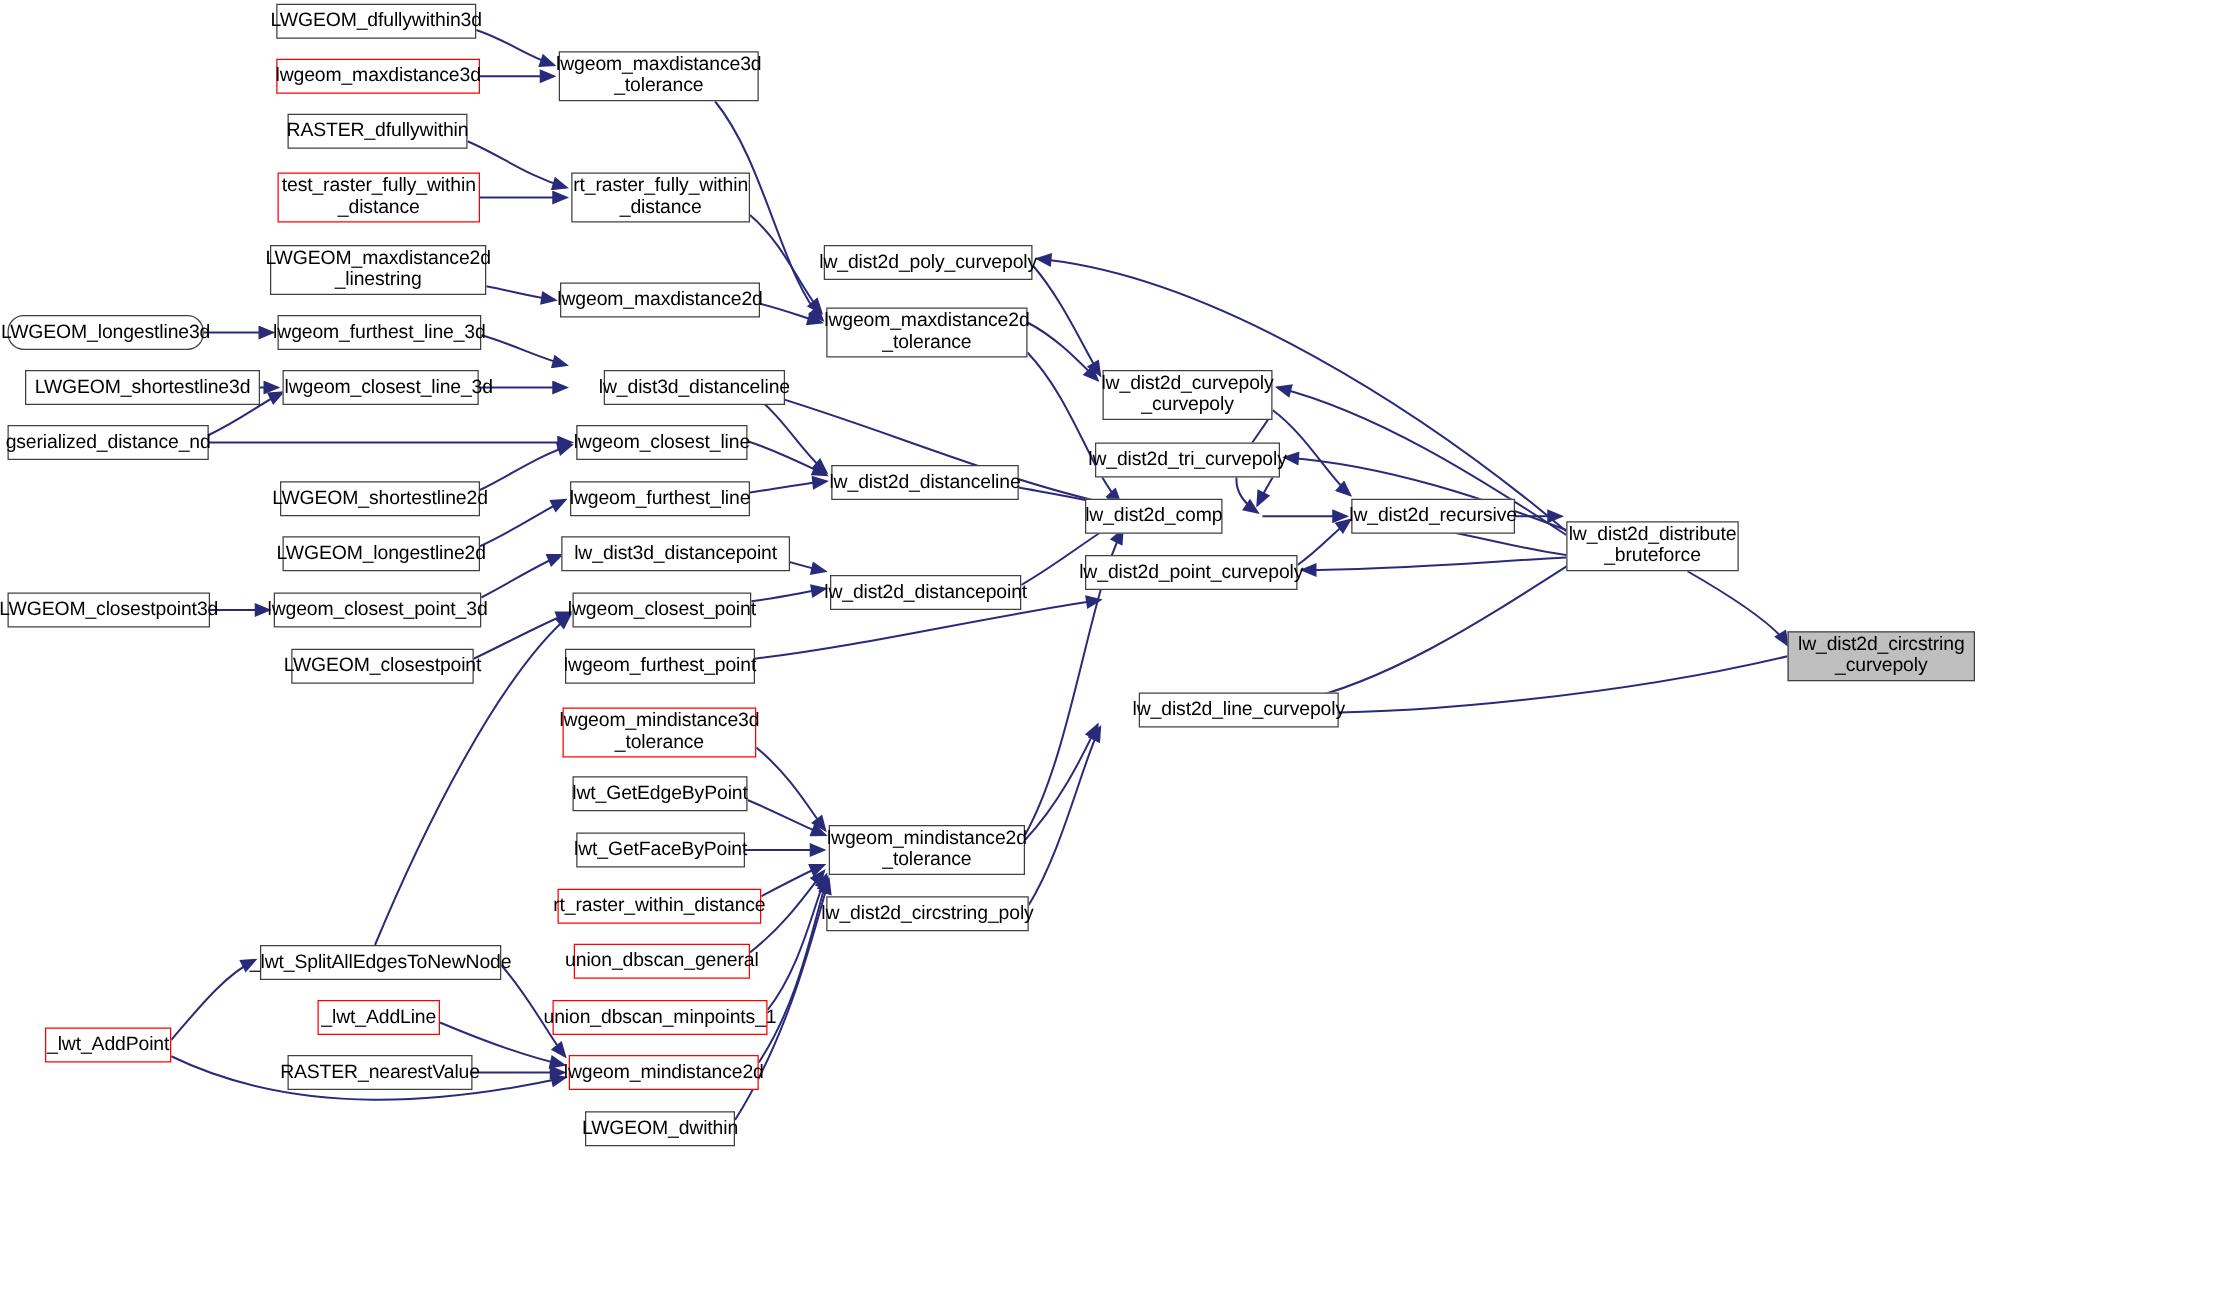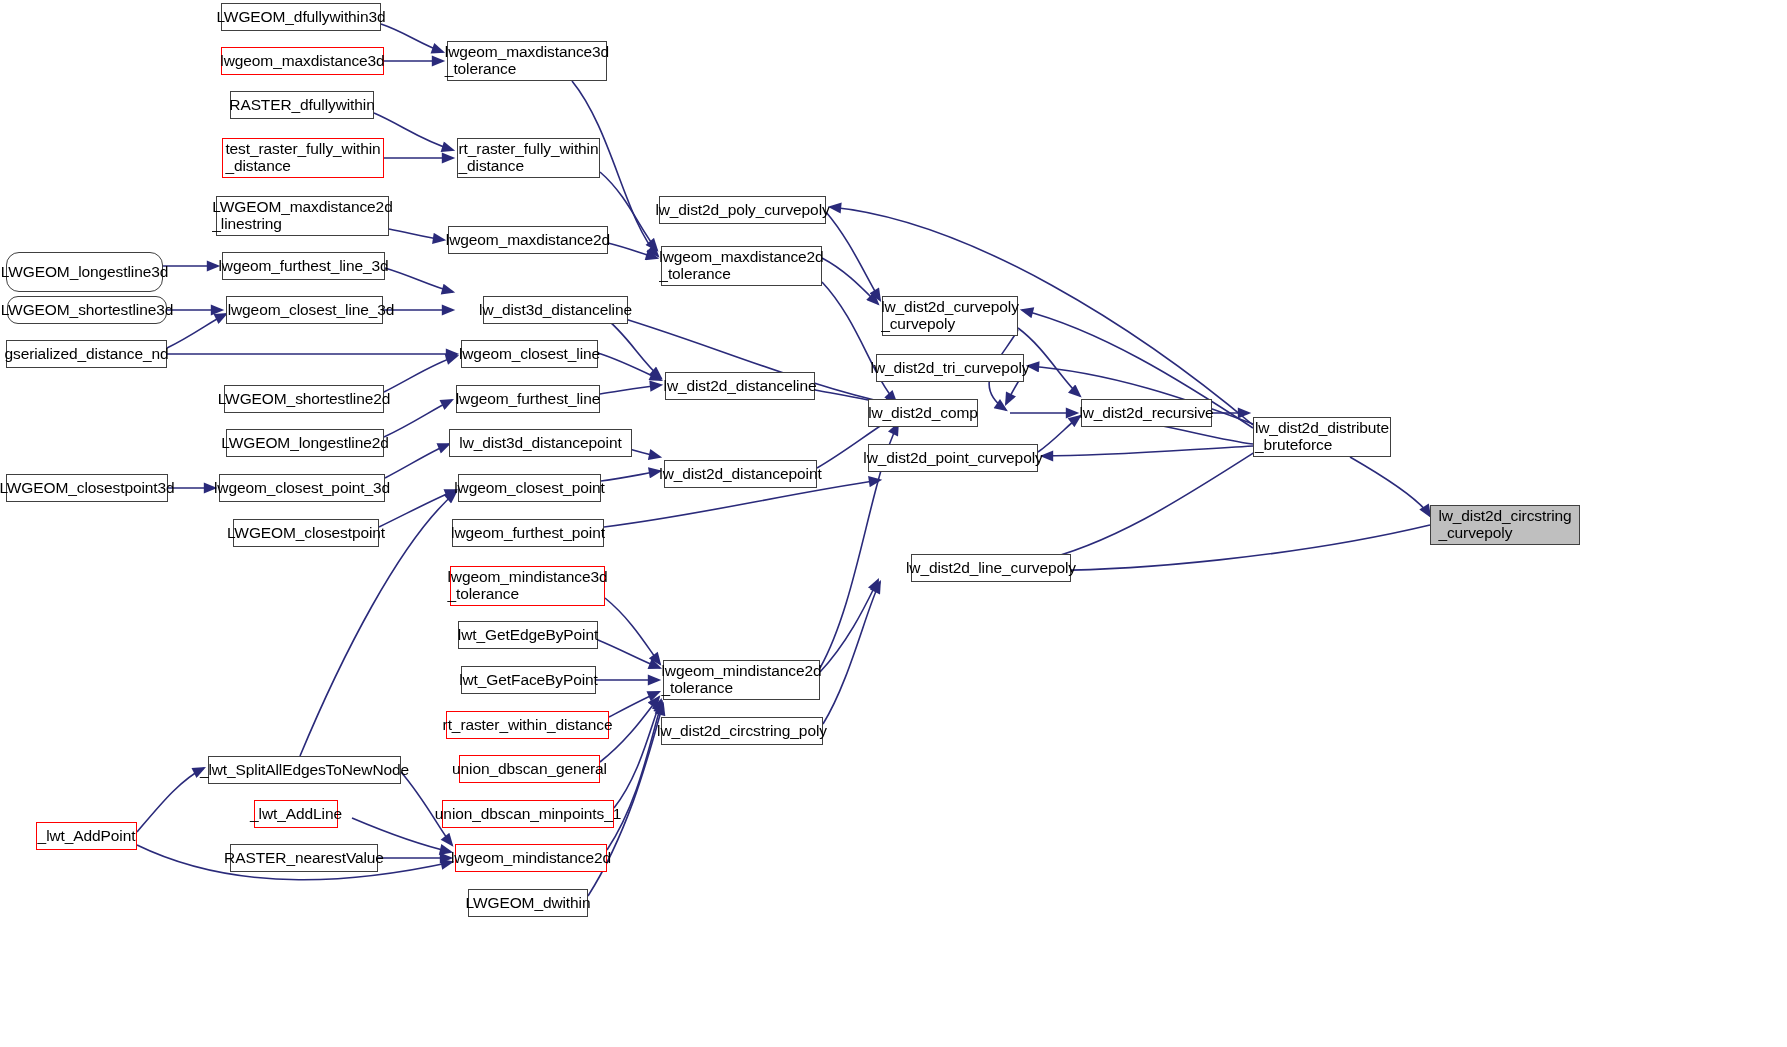--- a/index.html
+++ b/index.html
@@ -23,20 +23,21 @@
     width: 1787px;
     height: 1047px;
     pointer-events: none;
   }
   .node {
     position: absolute;
     box-sizing: border-box;
     display: flex;
     align-items: center;
     justify-content: center;
+    text-align: center;
     background: #ffffff;
     border: 1px solid #404040;
     color: #000000;
     font-size: 15.5px;
     line-height: 1.08;
     letter-spacing: -0.1px;
     white-space: pre-line;
     z-index: 5;
     padding: 0 3px;
   }
@@ -132,23 +133,23 @@
       <div class="node red" style="left: 222px; top: 138px; width: 162px; height: 40px;">test_raster_fully_within
 _distance</div>
       <div class="node" style="left: 457px; top: 138px; width: 143px; height: 40px;">rt_raster_fully_within
 _distance</div>
       <div class="node" style="left: 216px; top: 196px; width: 173px; height: 40px;">LWGEOM_maxdistance2d
 _linestring</div>
       <div class="node" style="left: 448px; top: 226px; width: 160px; height: 28px;">lwgeom_maxdistance2d</div>
       <div class="node" style="left: 659px; top: 196px; width: 167px; height: 28px;">lw_dist2d_poly_curvepoly</div>
       <div class="node" style="left: 661px; top: 246px; width: 161px; height: 40px;">lwgeom_maxdistance2d
 _tolerance</div>
-      <div class="node" style="left: 6px; top: 252px; width: 157px; height: 40px; border-radius: 13px;">LWGEOM_longestline3d</div>
+      <div class="node" style="left: 6px; top: 252px; width: 157px; height: 28px; border-radius: 13px;">LWGEOM_longestline3d</div>
       <div class="node" style="left: 222px; top: 252px; width: 163px; height: 28px;">lwgeom_furthest_line_3d</div>
-      <div class="node" style="left: 7px; top: 296px; width: 160px; height: 28px; border-radius: 11px;">LWGEOM_shortestline3d</div>
+      <div class="node" style="left: 20px; top: 296px; width: 188px; height: 28px;">LWGEOM_shortestline3d</div>
       <div class="node" style="left: 226px; top: 296px; width: 157px; height: 28px; padding-left: 16px;">lwgeom_closest_line_3d</div>
       <div class="node" style="left: 457px; top: 296px; width: 145px; height: 28px; margin-left: 26px;">lw_dist3d_distanceline</div>
       <div class="node" style="left: 882px; top: 296px; width: 136px; height: 40px;">lw_dist2d_curvepoly
 _curvepoly</div>
       <div class="node" style="left: 6px; top: 340px; width: 161px; height: 28px;">gserialized_distance_nd</div>
       <div class="node" style="left: 461px; top: 340px; width: 137px; height: 28px;">lwgeom_closest_line</div>
       <div class="node" style="left: 876px; top: 354px; width: 148px; height: 28px;">lw_dist2d_tri_curvepoly</div>
       <div class="node" style="left: 224px; top: 385px; width: 160px; height: 28px;">LWGEOM_shortestline2d</div>
       <div class="node" style="left: 456px; top: 385px; width: 144px; height: 28px;">lwgeom_furthest_line</div>
       <div class="node" style="left: 665px; top: 372px; width: 150px; height: 28px;">lw_dist2d_distanceline</div>
@@ -172,19 +173,19 @@
 _tolerance</div>
       <div class="node" style="left: 458px; top: 621px; width: 140px; height: 28px;">lwt_GetEdgeByPoint</div>
       <div class="node" style="left: 663px; top: 660px; width: 157px; height: 40px;">lwgeom_mindistance2d
 _tolerance</div>
       <div class="node" style="left: 461px; top: 666px; width: 135px; height: 28px;">lwt_GetFaceByPoint</div>
       <div class="node red" style="left: 446px; top: 711px; width: 163px; height: 28px;">rt_raster_within_distance</div>
       <div class="node" style="left: 661px; top: 717px; width: 162px; height: 28px;">lw_dist2d_circstring_poly</div>
       <div class="node red" style="left: 459px; top: 755px; width: 141px; height: 28px;">union_dbscan_general</div>
       <div class="node" style="left: 208px; top: 756px; width: 193px; height: 28px;">_lwt_SplitAllEdgesToNewNode</div>
       <div class="node red" style="left: 442px; top: 800px; width: 172px; height: 28px;">union_dbscan_minpoints_1</div>
-      <div class="node red" style="left: 254px; top: 800px; width: 84px; height: 28px;">_lwt_AddLine</div>
+      <div class="node red" style="left: 254px; top: 800px; width: 98px; height: 28px;">_lwt_AddLine</div>
       <div class="node red" style="left: 36px; top: 822px; width: 101px; height: 28px;">_lwt_AddPoint</div>
       <div class="node" style="left: 230px; top: 844px; width: 148px; height: 28px;">RASTER_nearestValue</div>
       <div class="node red" style="left: 455px; top: 844px; width: 152px; height: 28px;">lwgeom_mindistance2d</div>
       <div class="node" style="left: 468px; top: 889px; width: 120px; height: 28px;">LWGEOM_dwithin</div>
     </div>
 </div>
 
 </body></html>

